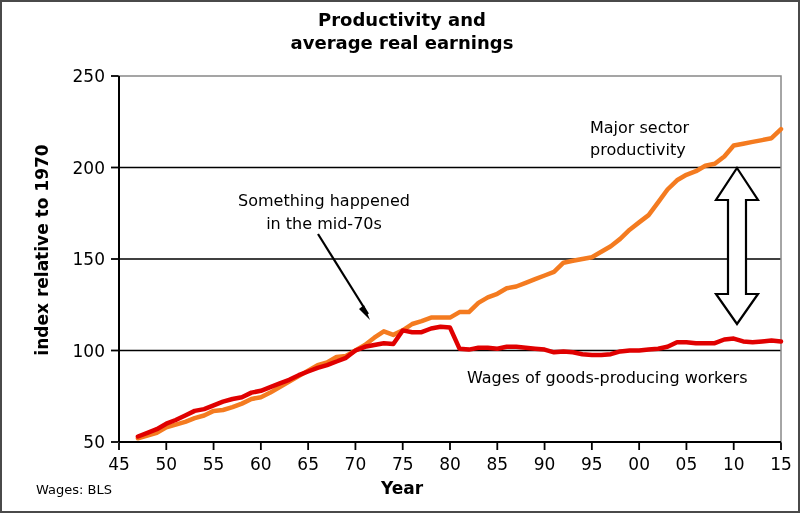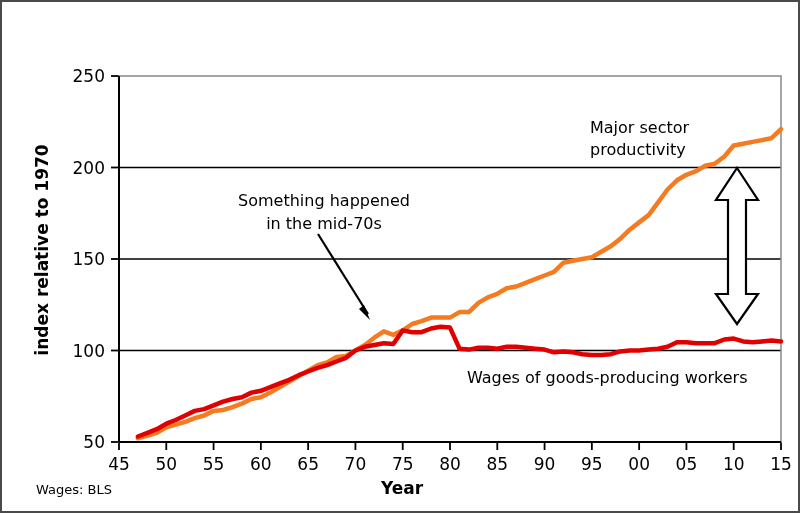--- a/index.html
+++ b/index.html
@@ -90,21 +90,21 @@
     fill: none;
     stroke-linejoin: round;
     stroke-linecap: round;
   }
 </style>
 </head>
 <body>
 
 <div id="page">
 
-  <div id="chart-title"><br></div>
+  <div id="chart-title"><span>Productivity and</span><br><span>average real earnings</span></div>
 
   <div id="ylabel">index relative to 1970</div>
   <div id="xlabel">Year</div>
   <div id="source-note">Wages: BLS</div>
 
   <svg id="plot-svg" width="800" height="513">
     <g id="grid-group">
         <line x1="117" x2="779" y1="348.5" y2="348.5" stroke="#000000" stroke-width="1.4"></line>
         <line x1="117" x2="779" y1="257" y2="257" stroke="#000000" stroke-width="1.4"></line>
         <line x1="117" x2="779" y1="165.5" y2="165.5" stroke="#000000" stroke-width="1.4"></line>

